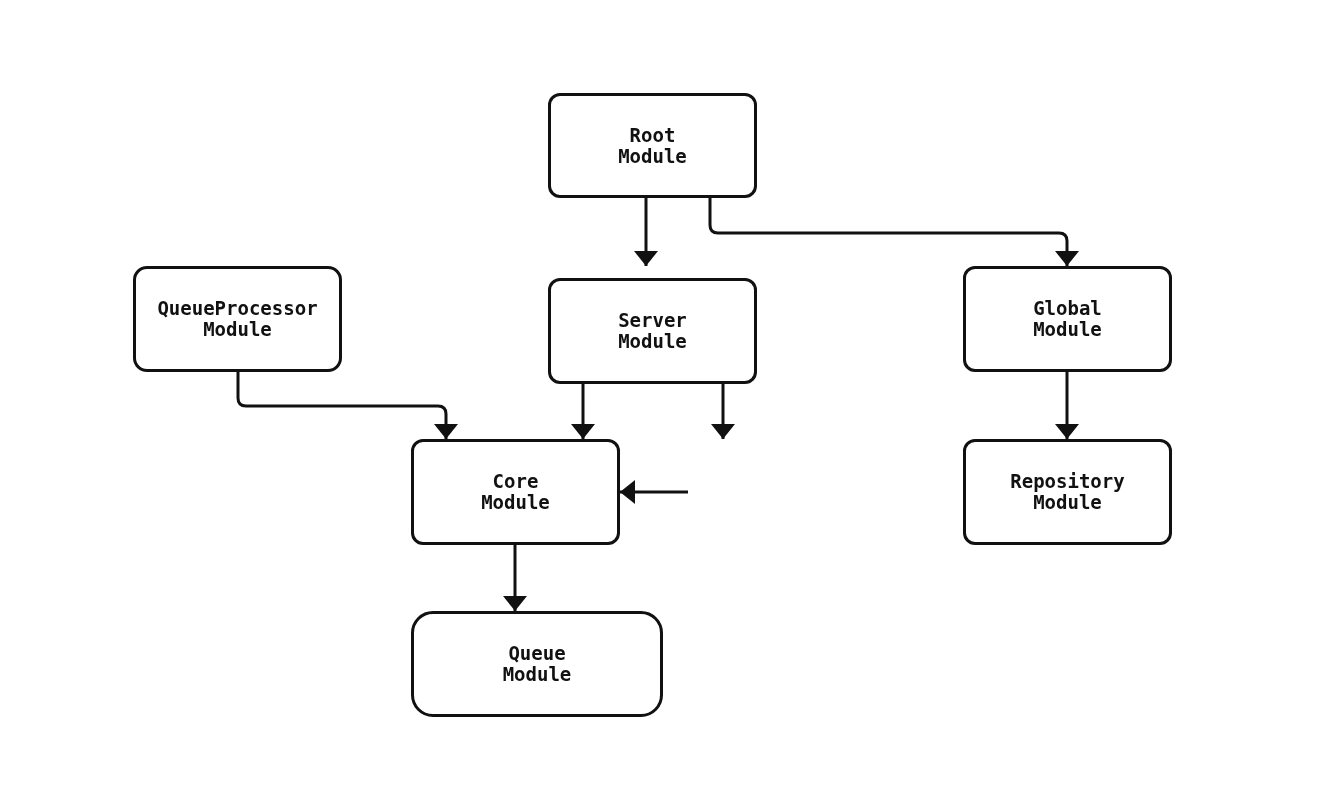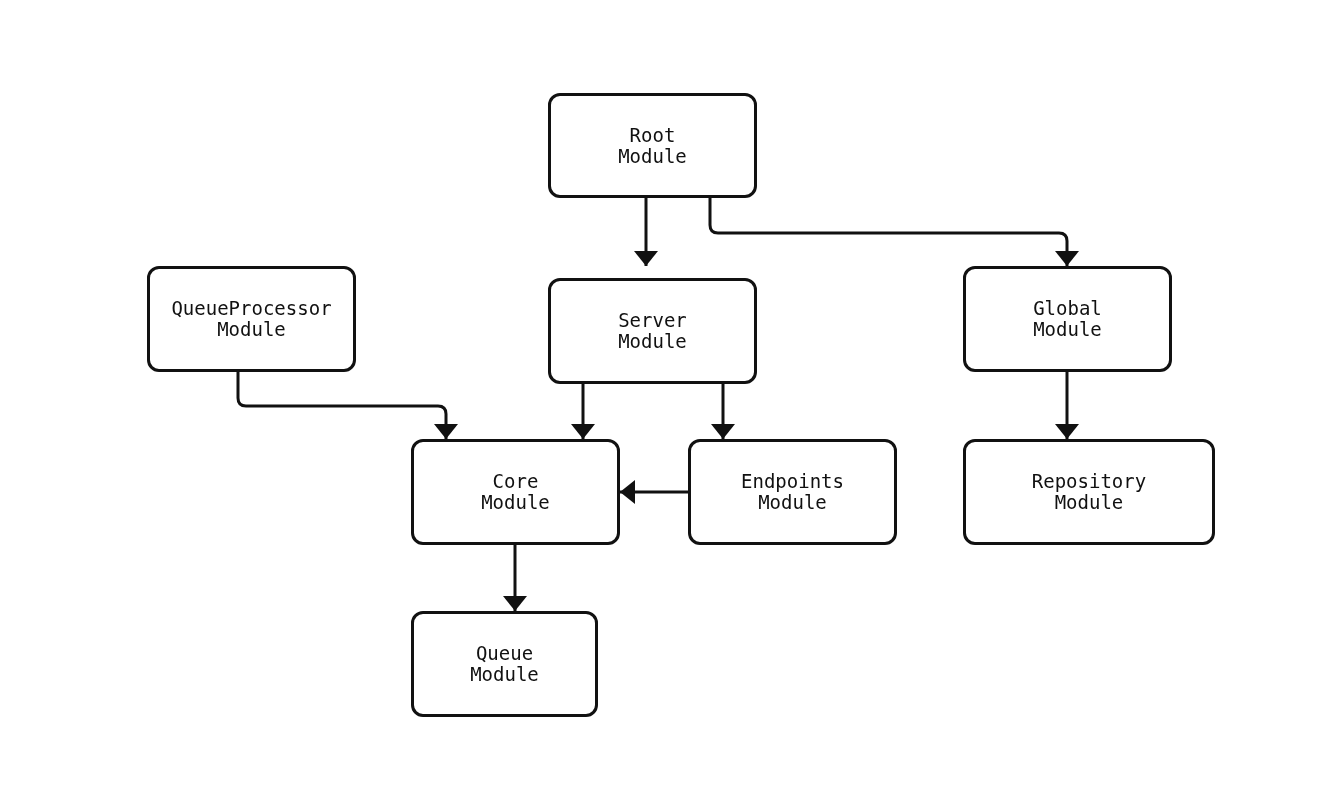--- a/index.html
+++ b/index.html
@@ -33,21 +33,21 @@
     background:var(--fill);
     border:3px solid var(--stroke);
     border-radius:12px;
     display:flex;
     align-items:center;
     justify-content:center;
     text-align:center;
   }
   .node .label{
     color:var(--text);
-    font-weight:normal;
+    font-weight:bold;
     font-size:19px;
     line-height:21px;
     white-space:pre;
   }
 </style>
 </head>
 <body>
 
 <div class="canvas">
 
@@ -65,48 +65,44 @@
       <path d="M688,492 L620,492" class="edge" marker-end="url(#arrowhead)"></path>
       <path d="M1067,372 L1067,439" class="edge" marker-end="url(#arrowhead)"></path>
       <path d="M515,545 L515,611" class="edge" marker-end="url(#arrowhead)"></path>
     </svg>
 
   <div class="node" style="left: 548px; top: 93px; width: 209px; height: 105px;">
     <div class="label"><span>Root</span>
 <span>Module</span></div>
   </div>
 
-  <div class="node" style="left: 147px; top: 266px; width: 209px; height: 106px;">
+  <div class="node" style="left: 133px; top: 266px; width: 209px; height: 106px; border-radius: 14px;">
     <div class="label"><span>QueueProcessor</span>
 <span>Module</span></div>
   </div>
 
   <div class="node" style="left: 548px; top: 278px; width: 209px; height: 106px;">
     <div class="label"><span>Server</span>
 <span>Module</span></div>
   </div>
 
   <div class="node" style="left: 963px; top: 266px; width: 209px; height: 106px;">
     <div class="label"><span>Global</span>
 <span>Module</span></div>
   </div>
 
   <div class="node" style="left: 411px; top: 439px; width: 209px; height: 106px; align-items: center;">
     <div class="label"><span>Core</span>
 <span>Module</span></div>
   </div>
 
-  <div class="node" style="left: 688px; top: 439px; width: 209px; height: 106px;">
-    <div class="label"><span>Endpoints</span>
-<span>Module</span></div>
-  </div>
 
-  <div class="node" style="left: 963px; top: 439px; width: 252px; height: 106px;">
+  <div class="node" style="left: 963px; top: 439px; width: 209px; height: 106px;">
     <div class="label"><span>Repository</span>
 <span>Module</span></div>
   </div>
 
-  <div class="node" style="left: 411px; top: 611px; width: 187px; height: 106px;">
+  <div class="node" style="left: 411px; top: 611px; width: 252px; height: 106px; border-radius: 22px;">
     <div class="label"><span>Queue</span>
 <span>Module</span></div>
   </div>
 
 </div>
 
 </body></html>

